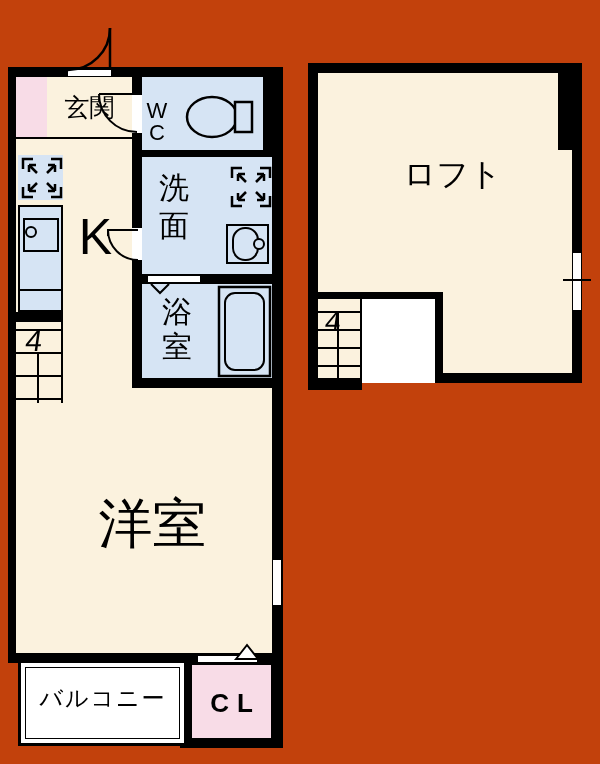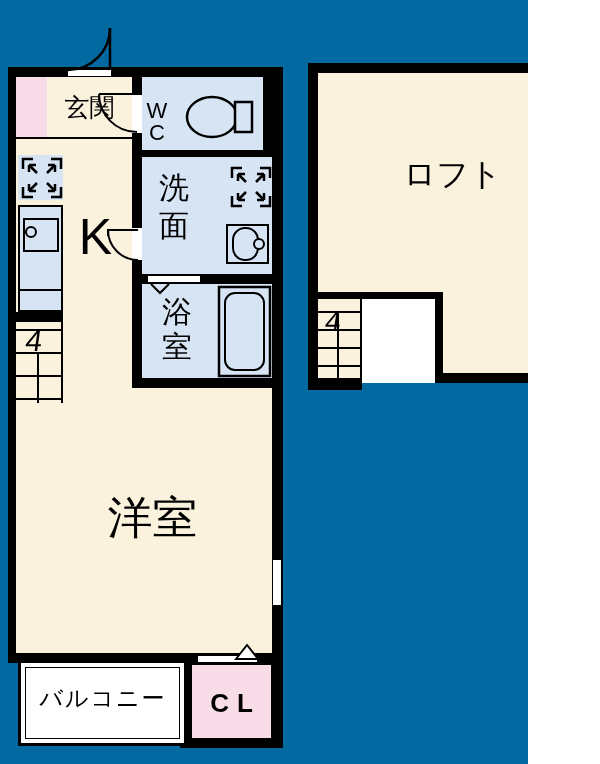--- a/index.html
+++ b/index.html
@@ -1,16 +1,16 @@
 <!DOCTYPE html>
 <html><head>
 <meta charset="utf-8">
 <style>
   html,body{margin:0;padding:0;background:#fff;}
-  #stage{position:relative;width:528px;height:764px;background:#0369a1;overflow:hidden;
+  #stage{position:relative;width:600px;height:764px;background:#c2410c;overflow:hidden;
          font-family:"Liberation Sans","DejaVu Sans",sans-serif;}
   .abs{position:absolute;}
   .wall{position:absolute;background:#000;}
   .gap{position:absolute;background:#fff;}
   .room{position:absolute;}
   .cream{background:#FBF2DE;}
   .wet{background:#D6E4F4;}
   .pink{background:#F8DCE7;}
   .lbl{position:absolute;color:#000;text-align:center;line-height:1.0;}
   .vstack{word-break:break-all;}
@@ -154,19 +154,19 @@
     </g>
 
     <line x1="563" y1="280" x2="591" y2="280" stroke="#000" stroke-width="2"></line>
   </svg>
 
   <div class="lbl" style="left:47px;top:95px;width:85px;font-size:25px;">玄関</div>
   <div class="lbl vstack" style="left:145px;top:100px;width:24px;font-size:22px;line-height:1.0;">WC</div>
   <div class="lbl vstack" style="left:157px;top:172px;width:34px;font-size:30px;line-height:1.25;font-family:Liberation Mono, monospace;">洗面</div>
   <div class="lbl" style="left:68px;top:212px;width:55px;font-size:50px;">K</div>
   <div class="lbl vstack" style="left:160px;top:295px;width:34px;font-size:30px;line-height:1.15;">浴室</div>
-  <div class="lbl" style="left:55px;top:492px;width:195px;font-size:45px;line-height:1.17;">洋室</div>
+  <div class="lbl" style="left:55px;top:492px;width:195px;font-size:54px;line-height:1.17;">洋室</div>
   <div class="lbl" style="left:22px;top:687px;width:162px;font-size:23px;letter-spacing:2px;">バルコニー</div>
   <div class="lbl" style="left:190px;top:690px;width:83px;font-size:26px;letter-spacing:8px;text-indent:8px;font-weight:bold;">CL</div>
   <div class="lbl" style="left:345px;top:158px;width:215px;font-size:32px;">ロフト</div>
   <div class="lbl" style="left:23px;top:326px;width:22px;font-size:30px;transform:skewX(-8deg);">4</div>
   <div class="lbl" style="left:322px;top:308px;width:22px;font-size:28px;transform:skewX(-8deg);">4</div>
 </div>
 
 </body></html>

